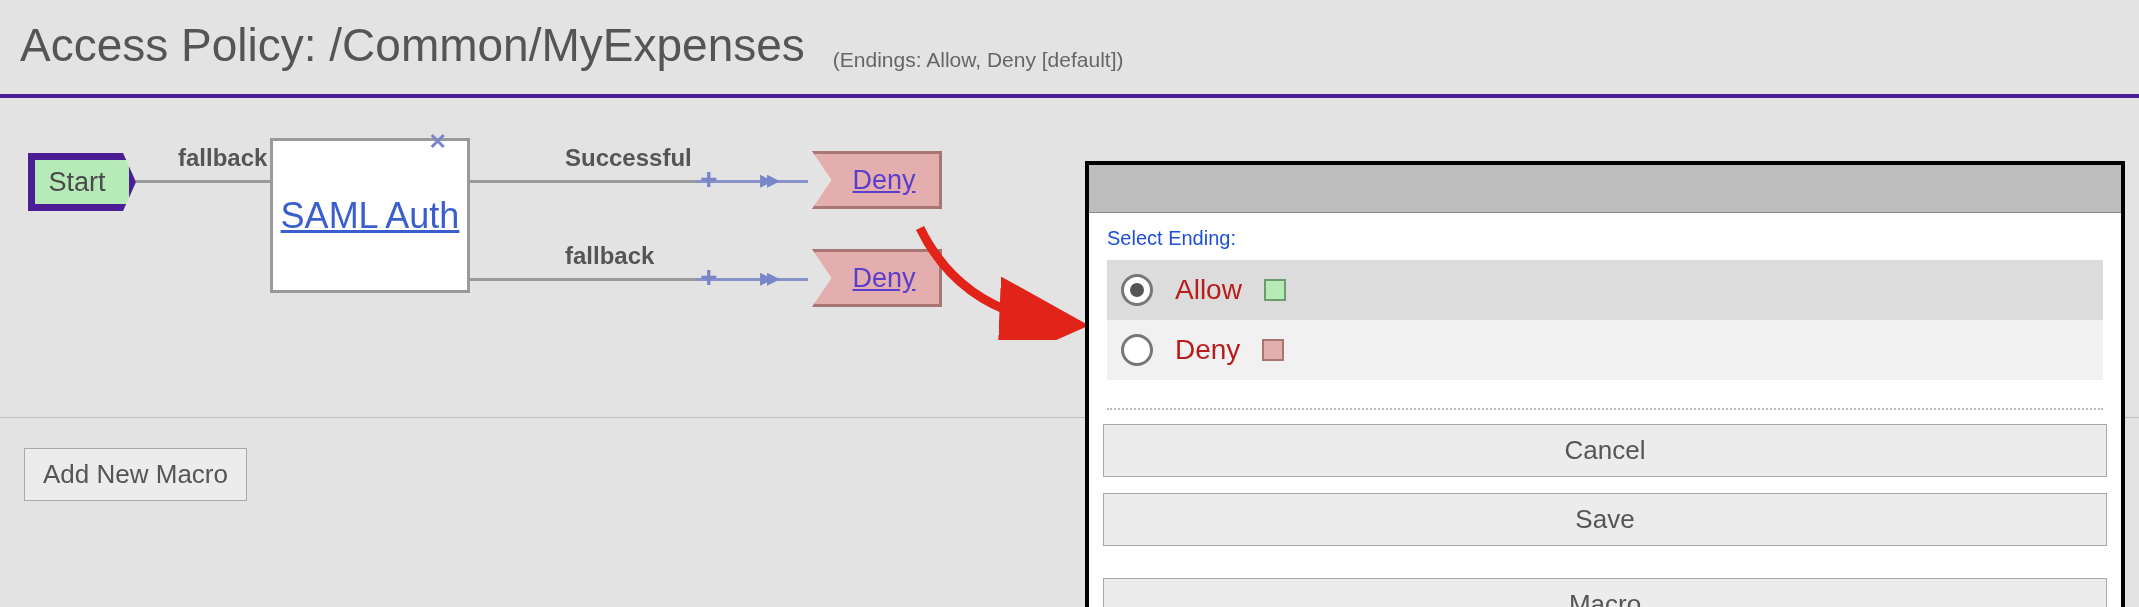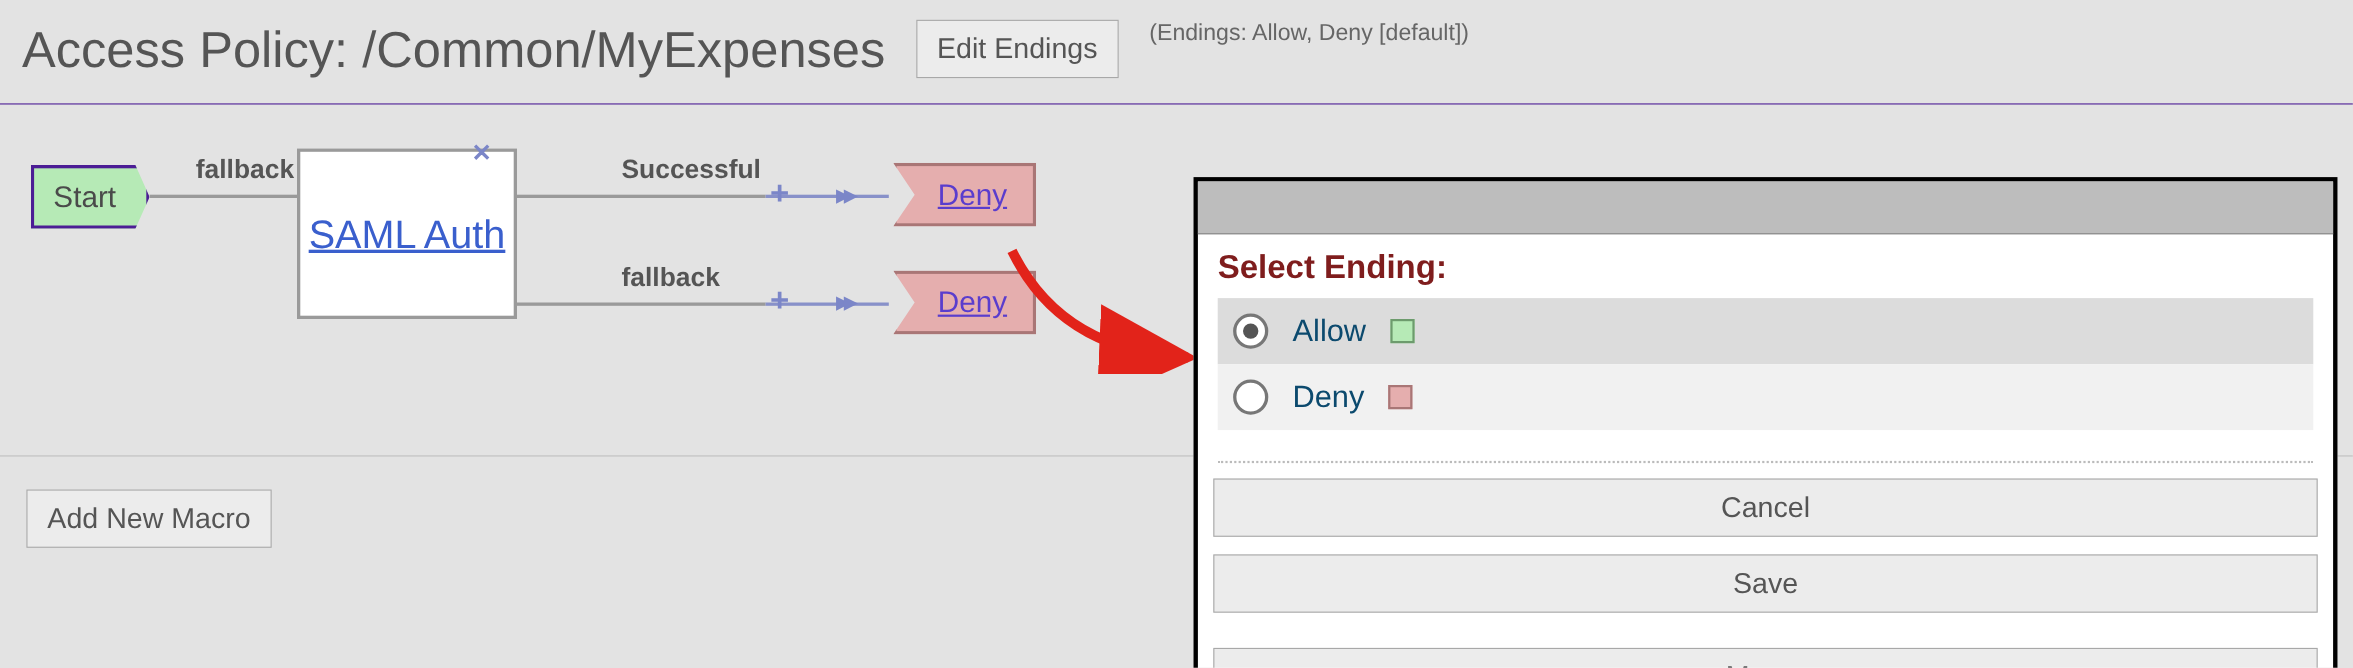--- a/index.html
+++ b/index.html
@@ -9,23 +9,23 @@
     background: #e3e3e3;
     width: 2139px;
     height: 607px;
     position: relative;
     color: #3a3a3a;
   }
 
   
   .header {
     display: flex;
-    align-items: flex-start;
+    align-items: flex-end;
     padding: 18px 19px 22px 20px;
-    border-bottom: 1px solid #4c1d95;
+    border-bottom: 4px solid #4c1d95;
     gap: 28px;
   }
   .header-title {
     font-size: 46px;
     font-weight: 400;
     color: #555;
     white-space: nowrap;
   }
   .btn {
     background: #ececec;
@@ -45,21 +45,21 @@
     position: relative;
     height: 320px;
     border-bottom: 1px solid #bfbfbf;
   }
 
   .node-start {
     position: absolute;
     left: 28px; top: 55px;
     width: 108px; height: 58px;
     background: #b6eab6;
-    border: 3px solid #4c1d95;
+    border: 7px solid #4c1d95;
     display: flex; align-items: center; justify-content: center;
     font-size: 27px; color: #4a4a4a;
     clip-path: polygon(0 0, 88% 0, 100% 50%, 88% 100%, 0 100%);
     padding-right: 10px;
   }
 
   .node-saml {
     position: absolute;
     left: 270px; top: 40px;
     width: 200px; height: 155px;
@@ -137,32 +137,32 @@
   }
   .dialog-titlebar {
     height: 48px;
     background: #bdbdbd;
     border-bottom: 1px solid #888;
   }
   .dialog-body {
     padding: 14px 18px 0 18px;
   }
   .dialog-heading {
-    font-size: 30px;
-    font-weight: bold;
-    color: #7f1d1d;
+    font-size: 20px;
+    font-weight: normal;
+    color: #1d4ed8;
     margin-bottom: 10px;
   }
   .radio-row {
     display: flex;
     align-items: center;
     gap: 22px;
     padding: 14px 10px;
     font-size: 28px;
-    color: #0c4a6e;
+    color: #b91c1c;
   }
   .radio-row.sel { background: #dcdcdc; }
   .radio-row.alt { background: #f1f1f1; }
   .radio {
     width: 32px; height: 32px;
     border: 3px solid #777;
     border-radius: 50%;
     display: inline-flex;
     align-items: center; justify-content: center;
     background: #fff;
@@ -199,21 +199,20 @@
     position: absolute;
     left: 905px; top: 220px;
     pointer-events: none;
   }
 </style>
 </head>
 <body>
 
 <div class="header">
   <div class="header-title">Access Policy: /Common/MyExpenses</div>
-  <button class="btn">Edit Endings</button>
   <div class="endings-text">(Endings: Allow, Deny [default])</div>
 </div>
 
 <div class="canvas">
 
   <div class="node-start">
     <span>Start</span>
   </div>
 
   <div class="edge edge-gray" style="left:136px; top:82px; width:134px;"></div>

